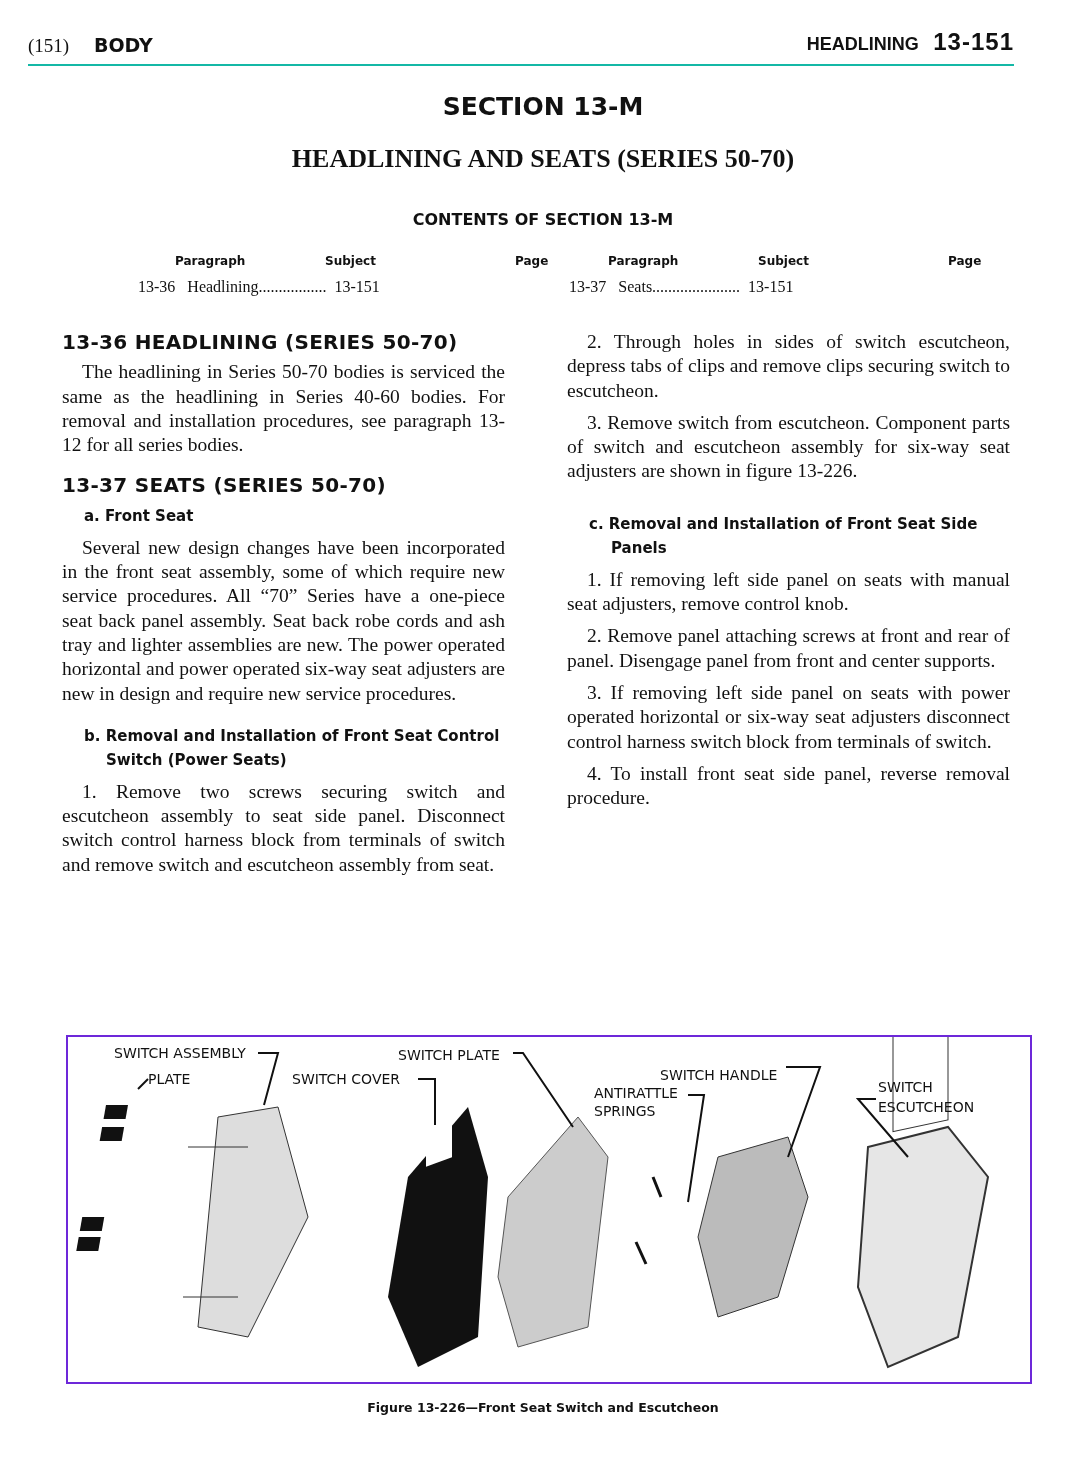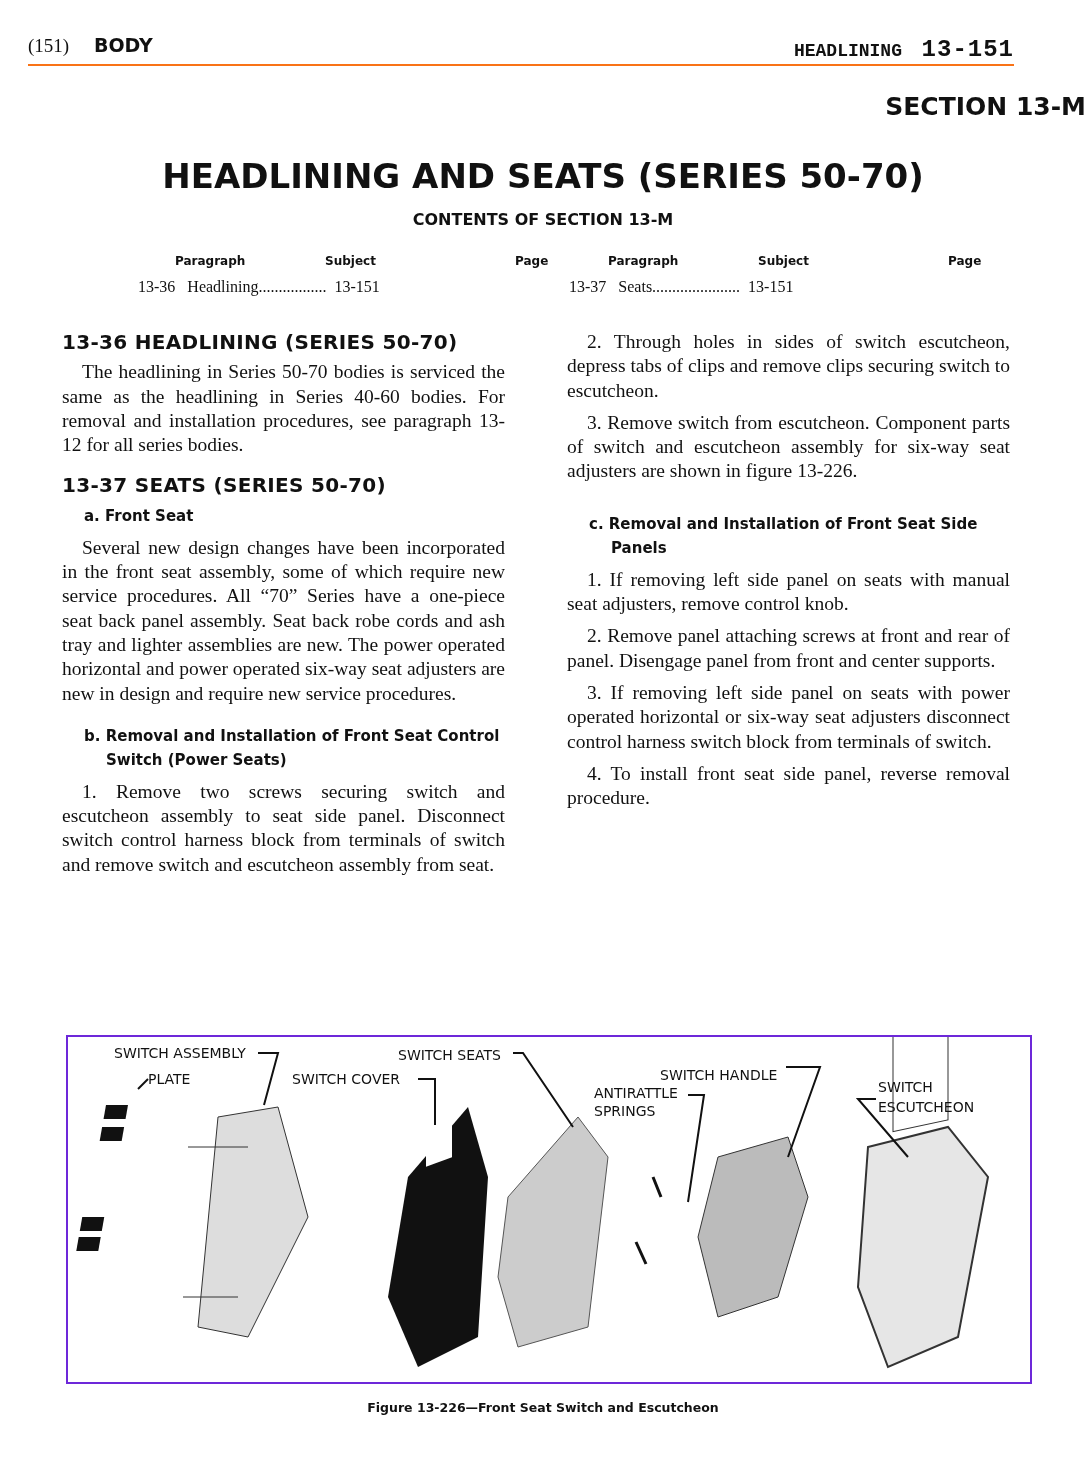--- a/index.html
+++ b/index.html
@@ -1,26 +1,26 @@
 <!DOCTYPE html>
 <html><head>
 <meta charset="utf-8">
 <style>
   html, body { margin: 0; padding: 0; background: #ffffff; }
   body { width: 1086px; height: 1460px; position: relative; overflow: hidden; color: #111; font-family: "Liberation Serif", serif; }
-  .header { position: absolute; left: 28px; right: 72px; top: 8px; height: 56px; border-bottom: 2px solid #f97316; }
+  .header { position: absolute; left: 28px; right: 72px; top: 8px; height: 56px; border-bottom: 2px solid #14b8a6; }
   .hdr-left { position: absolute; left: 0; top: 26px; font-size: 19px; }
   .hdr-left .pg { font-family: "Liberation Serif", serif; }
   .hdr-left .body { font-family: "DejaVu Sans", sans-serif; font-weight: bold; margin-left: 20px; font-size: 19px; }
-  .hdr-right { position: absolute; right: 0; top: 28px; font-family: Liberation Mono, monospace; font-weight: bold; }
+  .hdr-right { position: absolute; right: 0; top: 20px; font-family: Liberation Sans, sans-serif; font-weight: bold; }
   .hdr-right .sec { font-size: 18px; }
   .hdr-right .num { font-size: 24px; margin-left: 10px; letter-spacing: 1px; }
   .section-title { position: absolute; left: 0; right: 0; text-align: center; font-family: "DejaVu Sans", sans-serif; font-weight: bold; }
-  .t1 { top: 92px; font-size: 25px; text-align: right; }
-  .t2 { top: 156px; font-size: 34px; }
+  .t1 { top: 92px; font-size: 25px; }
+  .t2 { top: 144px; font-size: 26px; font-family: Liberation Serif, serif; }
   .t3 { top: 210px; font-size: 16px; }
   .toc { position: absolute; top: 250px; font-size: 16px; }
   .toc .hd { font-family: "DejaVu Sans", sans-serif; font-weight: bold; font-size: 12px; position: absolute; top: 4px; white-space: nowrap; margin-left: 45px; }
   .toc .row { position: absolute; top: 28px; white-space: nowrap; font-size: 16px; }
   .col { position: absolute; top: 330px; width: 455px; font-size: 19.5px; line-height: 24.3px; }
   .col p { margin: 0 12px 8px 0; text-align: justify; text-indent: 20px; }
   .h2 { font-family: "DejaVu Sans", sans-serif; font-weight: bold; font-size: 20px; margin: 0 0 6px 0; letter-spacing: 0.3px; }
   .h3 { font-family: "DejaVu Sans", sans-serif; font-weight: bold; font-size: 15px; line-height: 24px; margin: 4px 0 8px 22px; text-indent: -22px; padding-left: 22px; }
   .figure { position: absolute; left: 66px; top: 1035px; width: 962px; height: 345px; border: 2px solid #6d28d9; }
   .lbl { position: absolute; font-family: "DejaVu Sans", sans-serif; font-size: 14px; white-space: nowrap; }
@@ -123,21 +123,21 @@
       <path d="M350,42 L367,42 L367,88"></path>
       <path d="M445,16 L455,16 L505,90"></path>
       <path d="M620,58 L636,58 L620,165"></path>
       <path d="M718,30 L752,30 L720,120"></path>
       <path d="M808,62 L790,62 L840,120"></path>
     </g>
   </svg>
   <span class="lbl" style="left:46px; top:8px;">SWITCH ASSEMBLY</span>
   <span class="lbl" style="left:80px; top:34px;">PLATE</span>
   <span class="lbl" style="left:224px; top:34px;">SWITCH COVER</span>
-  <span class="lbl" style="left:330px; top:10px;">SWITCH SEATS</span>
+  <span class="lbl" style="left:330px; top:10px;">SWITCH PLATE</span>
   <span class="lbl" style="left:526px; top:48px;">ANTIRATTLE</span>
   <span class="lbl" style="left:526px; top:66px;">SPRINGS</span>
   <span class="lbl" style="left:592px; top:20px;margin-top:10px;">SWITCH HANDLE</span>
   <span class="lbl" style="left:810px; top:42px;">SWITCH</span>
   <span class="lbl" style="left:810px; top:62px;">ESCUTCHEON</span>
 </div>
 
 <div class="caption">Figure 13-226—Front Seat Switch and Escutcheon</div>
 
 </body></html>

